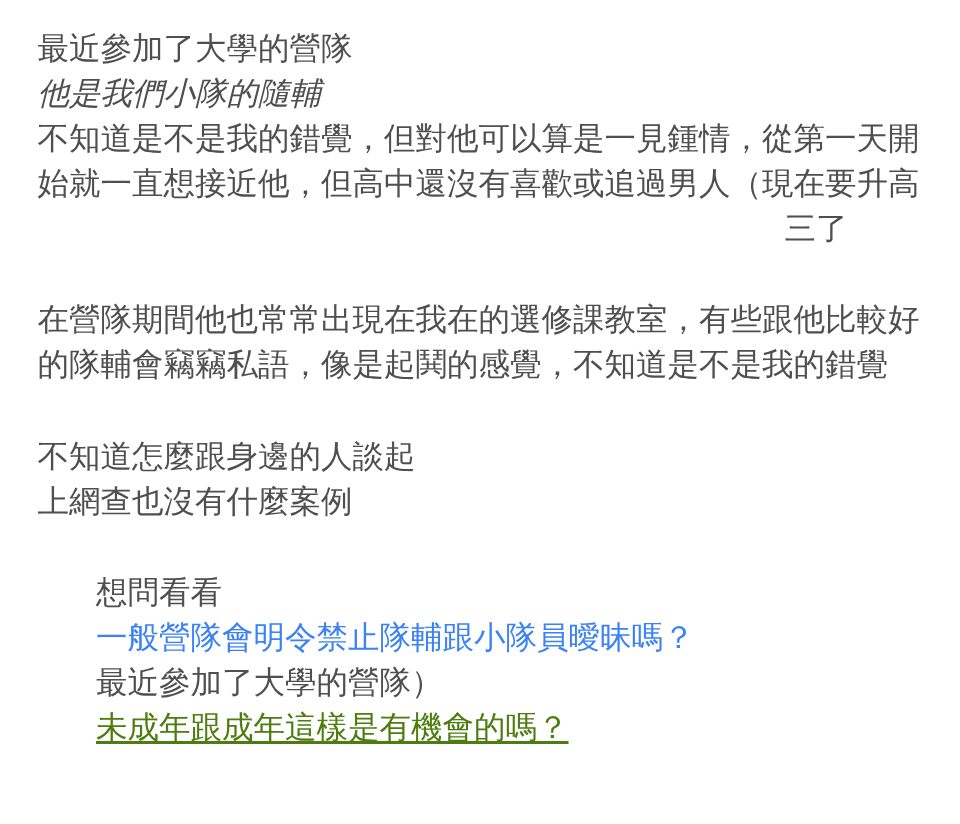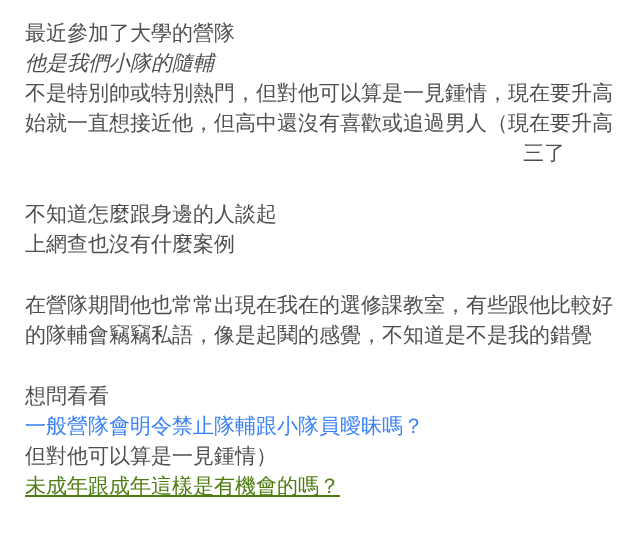--- a/index.html
+++ b/index.html
@@ -18,55 +18,56 @@
   .post-content {
     box-sizing: border-box;
     padding: 18px 25px 0 25px;
     width: 590px;
   }
   .text-block {
     margin: 0 0 31px 0;
   }
   .text-block:last-child {
     margin-bottom: 0;
+    margin-left: 39px;
   }
   .text-line {
     font-size: 21px;
     line-height: 30px;
     color: #4f4f4f;
     letter-spacing: 0px;
     white-space: nowrap;
     font-weight: 400;
   }
 </style>
 </head>
 <body>
 
 <div class="page" style="background: rgb(255, 255, 255);">
   <div class="post-content">
 
     <div class="text-block">
       <div class="text-line" style="color: rgb(79, 79, 79);">最近參加了大學的營隊</div>
       <div class="text-line" style="color: rgb(79, 79, 79); font-style: italic;">他是我們小隊的隨輔</div>
-      <div class="text-line" style="color: rgb(79, 79, 79);">不是特別帥或特別熱門，但對他可以算是一見鍾情，現在要升高</div>
+      <div class="text-line" style="color: rgb(79, 79, 79);">不知道是不是我的錯覺，但對他可以算是一見鍾情，從第一天開</div>
       <div class="text-line" style="color: rgb(79, 79, 79);">始就一直想接近他，但高中還沒有喜歡或追過男人（現在要升高</div>
       <div class="text-line" style="color: rgb(79, 79, 79); text-align: right;">三了</div>
+    </div>
+
+    <div class="text-block">
+      <div class="text-line" style="color: rgb(79, 79, 79);">在營隊期間他也常常出現在我在的選修課教室，有些跟他比較好</div>
+      <div class="text-line" style="color: rgb(79, 79, 79);">的隊輔會竊竊私語，像是起鬨的感覺，不知道是不是我的錯覺</div>
     </div>
 
     <div class="text-block">
       <div class="text-line" style="color: rgb(79, 79, 79);">不知道怎麼跟身邊的人談起</div>
       <div class="text-line" style="color: rgb(79, 79, 79);">上網查也沒有什麼案例</div>
     </div>
 
     <div class="text-block">
-      <div class="text-line" style="color: rgb(79, 79, 79);">在營隊期間他也常常出現在我在的選修課教室，有些跟他比較好</div>
-      <div class="text-line" style="color: rgb(79, 79, 79);">的隊輔會竊竊私語，像是起鬨的感覺，不知道是不是我的錯覺</div>
-    </div>
-
-    <div class="text-block">
       <div class="text-line" style="color: rgb(79, 79, 79);">想問看看</div>
       <div class="text-line" style="color: #3b82f6;">一般營隊會明令禁止隊輔跟小隊員曖昧嗎？</div>
-      <div class="text-line" style="color: rgb(79, 79, 79);">但對他可以算是一見鍾情）</div>
+      <div class="text-line" style="color: rgb(79, 79, 79);">最近參加了大學的營隊）</div>
       <div class="text-line" style="color: #4d7c0f; text-decoration: underline;">未成年跟成年這樣是有機會的嗎？</div>
     </div>
 
   </div>
 </div>
 
 </body></html>

